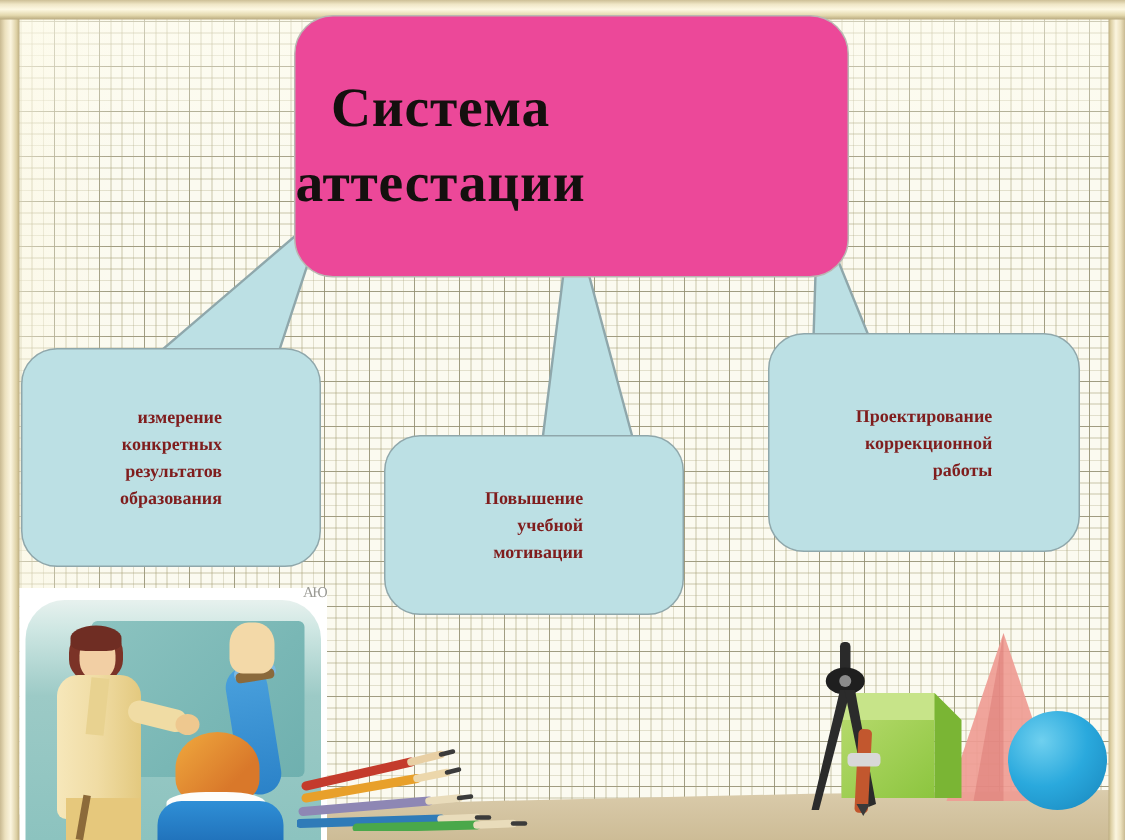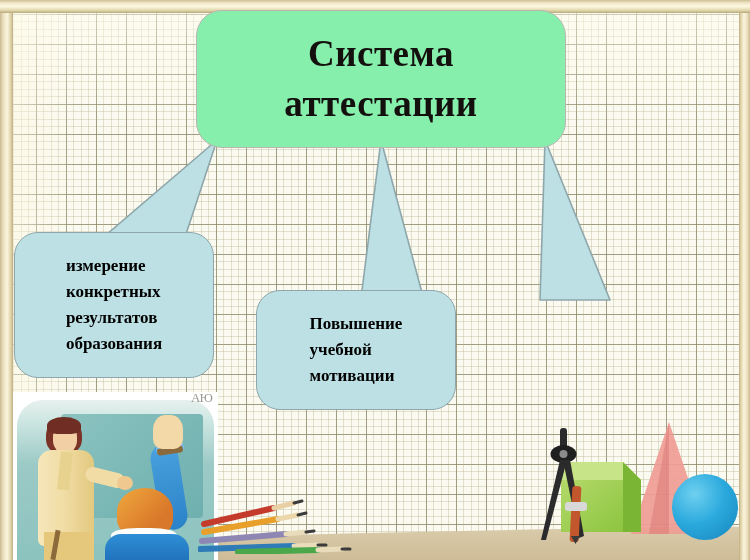--- a/index.html
+++ b/index.html
@@ -77,28 +77,28 @@
     left: 0; bottom: 0;
     width: 750px; height: 44px;
     background: linear-gradient(to bottom, #e2d6bb 0%, #d8c9a8 35%, #cdbc96 100%);
     clip-path: polygon(0 62%, 20% 52%, 46% 40%, 72% 30%, 100% 24%, 100% 100%, 0 100%);
   }
 
   
   .title-box {
     position: absolute;
     left: 196px; top: 10px;
-    width: 370px; height: 138px;
-    background: #86efac;
+    width: 370px; height: 175px;
+    background: #ec4899;
     border: 1.5px solid #b9b6b2;
     border-radius: 26px;
     box-sizing: border-box;
     display: flex;
     align-items: center;
-    justify-content: center;
+    justify-content: flex-start;
     z-index: 6;
   }
   .title-text {
     color: #14100e;
     font-family: "Liberation Serif", "DejaVu Serif", serif;
     font-weight: bold;
     font-size: 37px;
     line-height: 1.35;
     text-align: center;
     letter-spacing: 0.5px;
@@ -120,26 +120,26 @@
     background: #bce0e4;
     border: 1.6px solid #8fa7ab;
     border-radius: 24px;
     box-sizing: border-box;
     display: flex;
     align-items: center;
     justify-content: center;
     z-index: 5;
   }
   .callout-text {
-    color: #000000;
+    color: #7f1d1d;
     font-family: "Liberation Serif", "DejaVu Serif", serif;
     font-weight: bold;
-    font-size: 17px;
+    font-size: 12px;
     line-height: 1.52;
-    text-align: left;
+    text-align: right;
     white-space: pre-line;
     padding: 0 8px;
   }
 
   #callout-left   { left: 14px;  top: 232px; width: 200px; height: 146px; }
   #callout-middle { left: 256px; top: 290px; width: 200px; height: 120px; }
   #callout-right  { left: 512px; top: 222px; width: 208px; height: 146px; }
 
   
   .illustration {
@@ -246,23 +246,23 @@
   }
   .ill-pointer {
     position: absolute; left: 40px; top: 138px;
     width: 5px; height: 30px;
     background: #8c6a3a; transform: rotate(10deg);
   }
 
   
   .logo-mark {
     position: absolute;
-    left: 191px; top: 390px;
+    left: 202px; top: 390px;
     font-family: "Liberation Serif", "DejaVu Serif", serif;
-    font-size: 13px;
+    font-size: 10px;
     color: #9a9a94;
     letter-spacing: -1px;
     z-index: 4;
   }
 
   
   .pencils { position: absolute; left: 198px; bottom: 6px; width: 210px; height: 60px; z-index: 4; }
 
   
   .solids { position: absolute; right: 8px; bottom: 16px; width: 215px; height: 125px; z-index: 4; }
@@ -341,20 +341,25 @@
 результатов
 образования</div>
   </div>
 
   <div class="callout" id="callout-middle">
     <div class="callout-text">Повышение
 учебной
 мотивации</div>
   </div>
 
+  <div class="callout" id="callout-right">
+    <div class="callout-text">Проектирование
+коррекционной
+работы</div>
+  </div>
 
   <div class="illustration">
     <div class="ill-wall"></div>
     <div class="ill-board"></div>
     <div class="t-hair"></div>
     <div class="t-face"></div>
     <div class="t-hair-front"></div>
     <div class="t-body"></div>
     <div class="t-lapel"></div>
     <div class="t-arm"></div>

